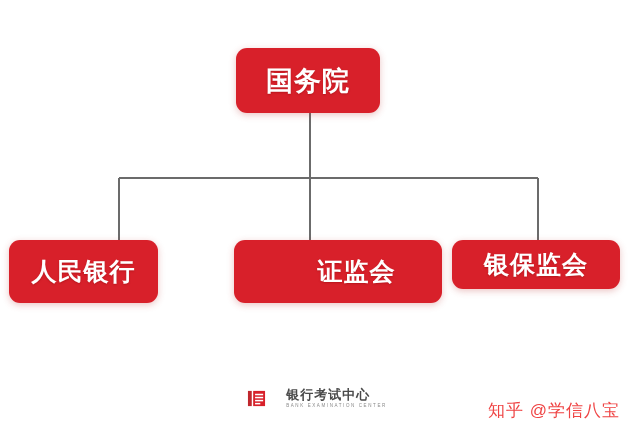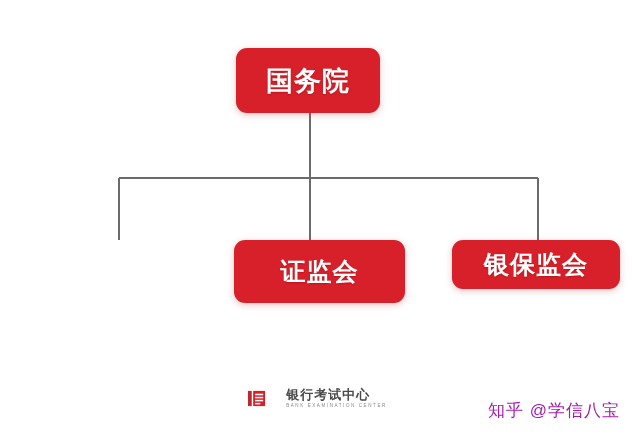--- a/index.html
+++ b/index.html
@@ -63,20 +63,21 @@
     left: 9px;
     top: 240px;
     width: 149px;
     height: 63px;
   }
   #node-csrc {
     left: 234px;
     top: 240px;
     width: 171px;
     height: 63px;
+    padding-left: 37px;
   }
   #node-cbirc {
     left: 452px;
     top: 240px;
     width: 168px;
     height: 49px;
   }
   #node-pbc .node-label,
   #node-csrc .node-label,
   #node-cbirc .node-label { font-size: 25px; }
@@ -116,21 +117,21 @@
     letter-spacing: 1.6px;
     margin-top: 3px;
   }
 
   
   #watermark {
     position: absolute;
     right: 14px;
     top: 399px;
     font-size: 17px;
-    color: #a21caf;
+    color: #ef4444;
     letter-spacing: 1px;
     white-space: nowrap;
     z-index: 3;
   }
 </style>
 </head>
 <body>
 
 <div id="canvas">
 
@@ -141,20 +142,23 @@
       <line x1="119" y1="178" x2="119" y2="240"></line>
       <line x1="310" y1="178" x2="310" y2="240"></line>
       <line x1="538" y1="178" x2="538" y2="240"></line>
     </g>
   </svg>
 
   <div class="node" id="node-root">
     <span class="node-label">国务院</span>
   </div>
 
+  <div class="node" id="node-pbc">
+    <span class="node-label">人民银行</span>
+  </div>
 
   <div class="node" id="node-csrc">
     <span class="node-label">证监会</span>
   </div>
 
   <div class="node" id="node-cbirc">
     <span class="node-label">银保监会</span>
   </div>
 
   <div id="footer-brand">

